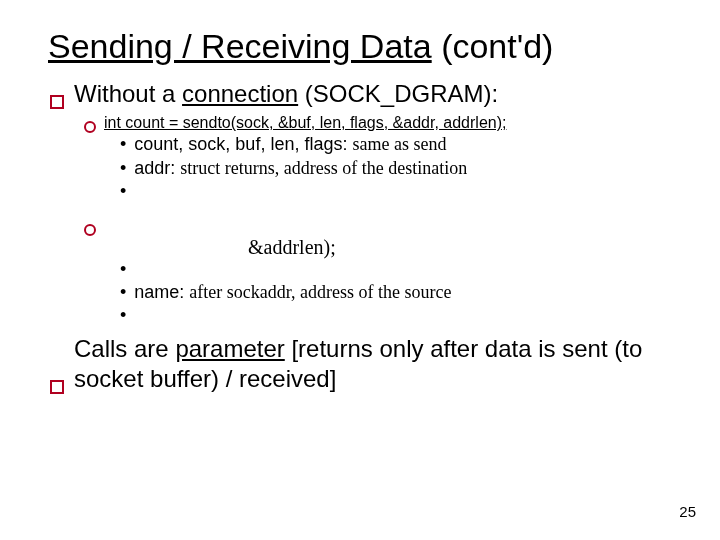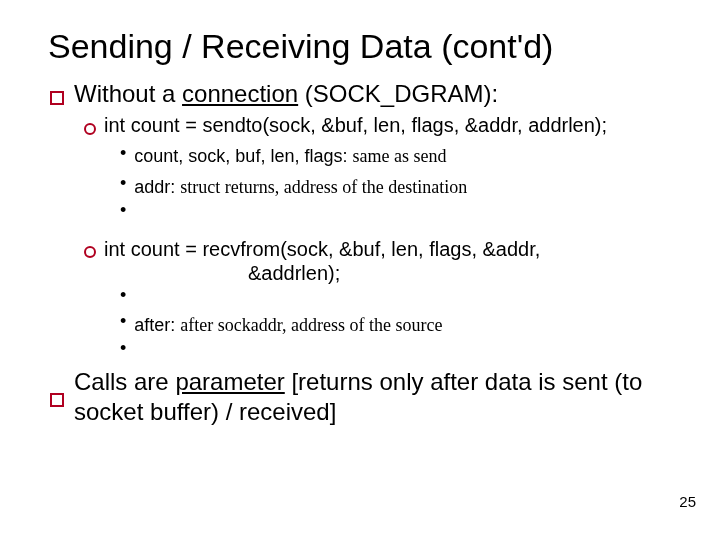--- a/index.html
+++ b/index.html
@@ -17,61 +17,61 @@
     width: 720px;
     height: 540px;
     box-sizing: border-box;
     padding: 20px 40px 0 48px;
   }
   .title {
     font-size: 34px;
     line-height: 1.1;
     margin: 8px 0 14px 0;
   }
-  .title .underline { }
+  .title .underline { text-decoration: underline; }
 
   
-  .row { display: flex; align-items: center; }
+  .row { display: flex; align-items: flex-end; }
   .sqbul {
     flex: 0 0 auto;
     width: 14px; height: 14px;
     box-sizing: border-box;
     border: 2px solid #b00020;
     margin: 7px 10px 0 2px;
   }
   .l1text { font-size: 24px; line-height: 1.25; }
 
   .circbul {
     flex: 0 0 auto;
     width: 12px; height: 12px;
     box-sizing: border-box;
     border: 2px solid #b00020;
     border-radius: 50%;
     margin: 6px 8px 0 0;
   }
   .l2 { margin-left: 36px; margin-top: 4px; }
-  .l2text { font-size: 20px; font-family: Arial, Helvetica, sans-serif; line-height: 1.25; }
+  .l2text { font-size: 16px; font-family: Arial, Helvetica, sans-serif; line-height: 1.25; text-decoration: underline; }
 
   .l3 { margin-left: 72px; margin-top: 0; }
   .l3 .dot {
     flex: 0 0 auto;
     font-family: Arial, Helvetica, sans-serif;
     font-size: 18px;
     line-height: 1.3;
     margin-right: 8px;
   }
-  .l3text { font-size: 18px; font-family: "Comic Sans MS", cursive; line-height: 1.3; margin-top: 7px; }
+  .l3text { font-size: 18px; font-family: "Comic Sans MS", cursive; line-height: 1.3; }
   .arialish { font-family: Arial, Helvetica, sans-serif; }
 
-  .l2cont { margin-left: 200px; font-size: 20px; font-family: Liberation Sans, sans-serif; line-height: 1.1; }
+  .l2cont { margin-left: 200px; font-size: 20px; font-family: Liberation Serif, serif; line-height: 1.1; }
 
   .pagenum {
     position: absolute;
     right: 24px;
-    bottom: 30px;
+    bottom: 20px;
     font-family: Arial, Helvetica, sans-serif;
     font-size: 15px;
     color: #000;
   }
   .ul { text-decoration: underline; }
   .gap-s { height: 6px; }
   .gap-m { height: 10px; }
 </style>
 </head>
 <body>
@@ -103,30 +103,29 @@
     <span class="l3text"><span class="arialish">addr: </span><span>struct returns, address of the destination</span></span>
   </div>
   <div class="row l3">
     <span class="dot">•</span>
   </div>
 
   <div class="gap-m"></div>
 
   <div class="row l2">
     <span class="circbul"></span>
-    <span class="l2text">int count = recvfrom(sock, &amp;buf,  len, flags, &amp;addr,</span>
   </div>
   <div class="l2cont">&amp;addrlen);</div>
 
   <div class="row l3">
     <span class="dot">•</span>
   </div>
   <div class="row l3">
     <span class="dot">•</span>
-    <span class="l3text"><span class="arialish">after: </span><span>after sockaddr, address of the source</span></span>
+    <span class="l3text"><span class="arialish">name: </span><span>after sockaddr, address of the source</span></span>
   </div>
   <div class="row l3">
     <span class="dot">•</span>
   </div>
 
   <div class="gap-s"></div>
 
   <div class="row">
     <span class="sqbul"></span>
     <span class="l1text">

